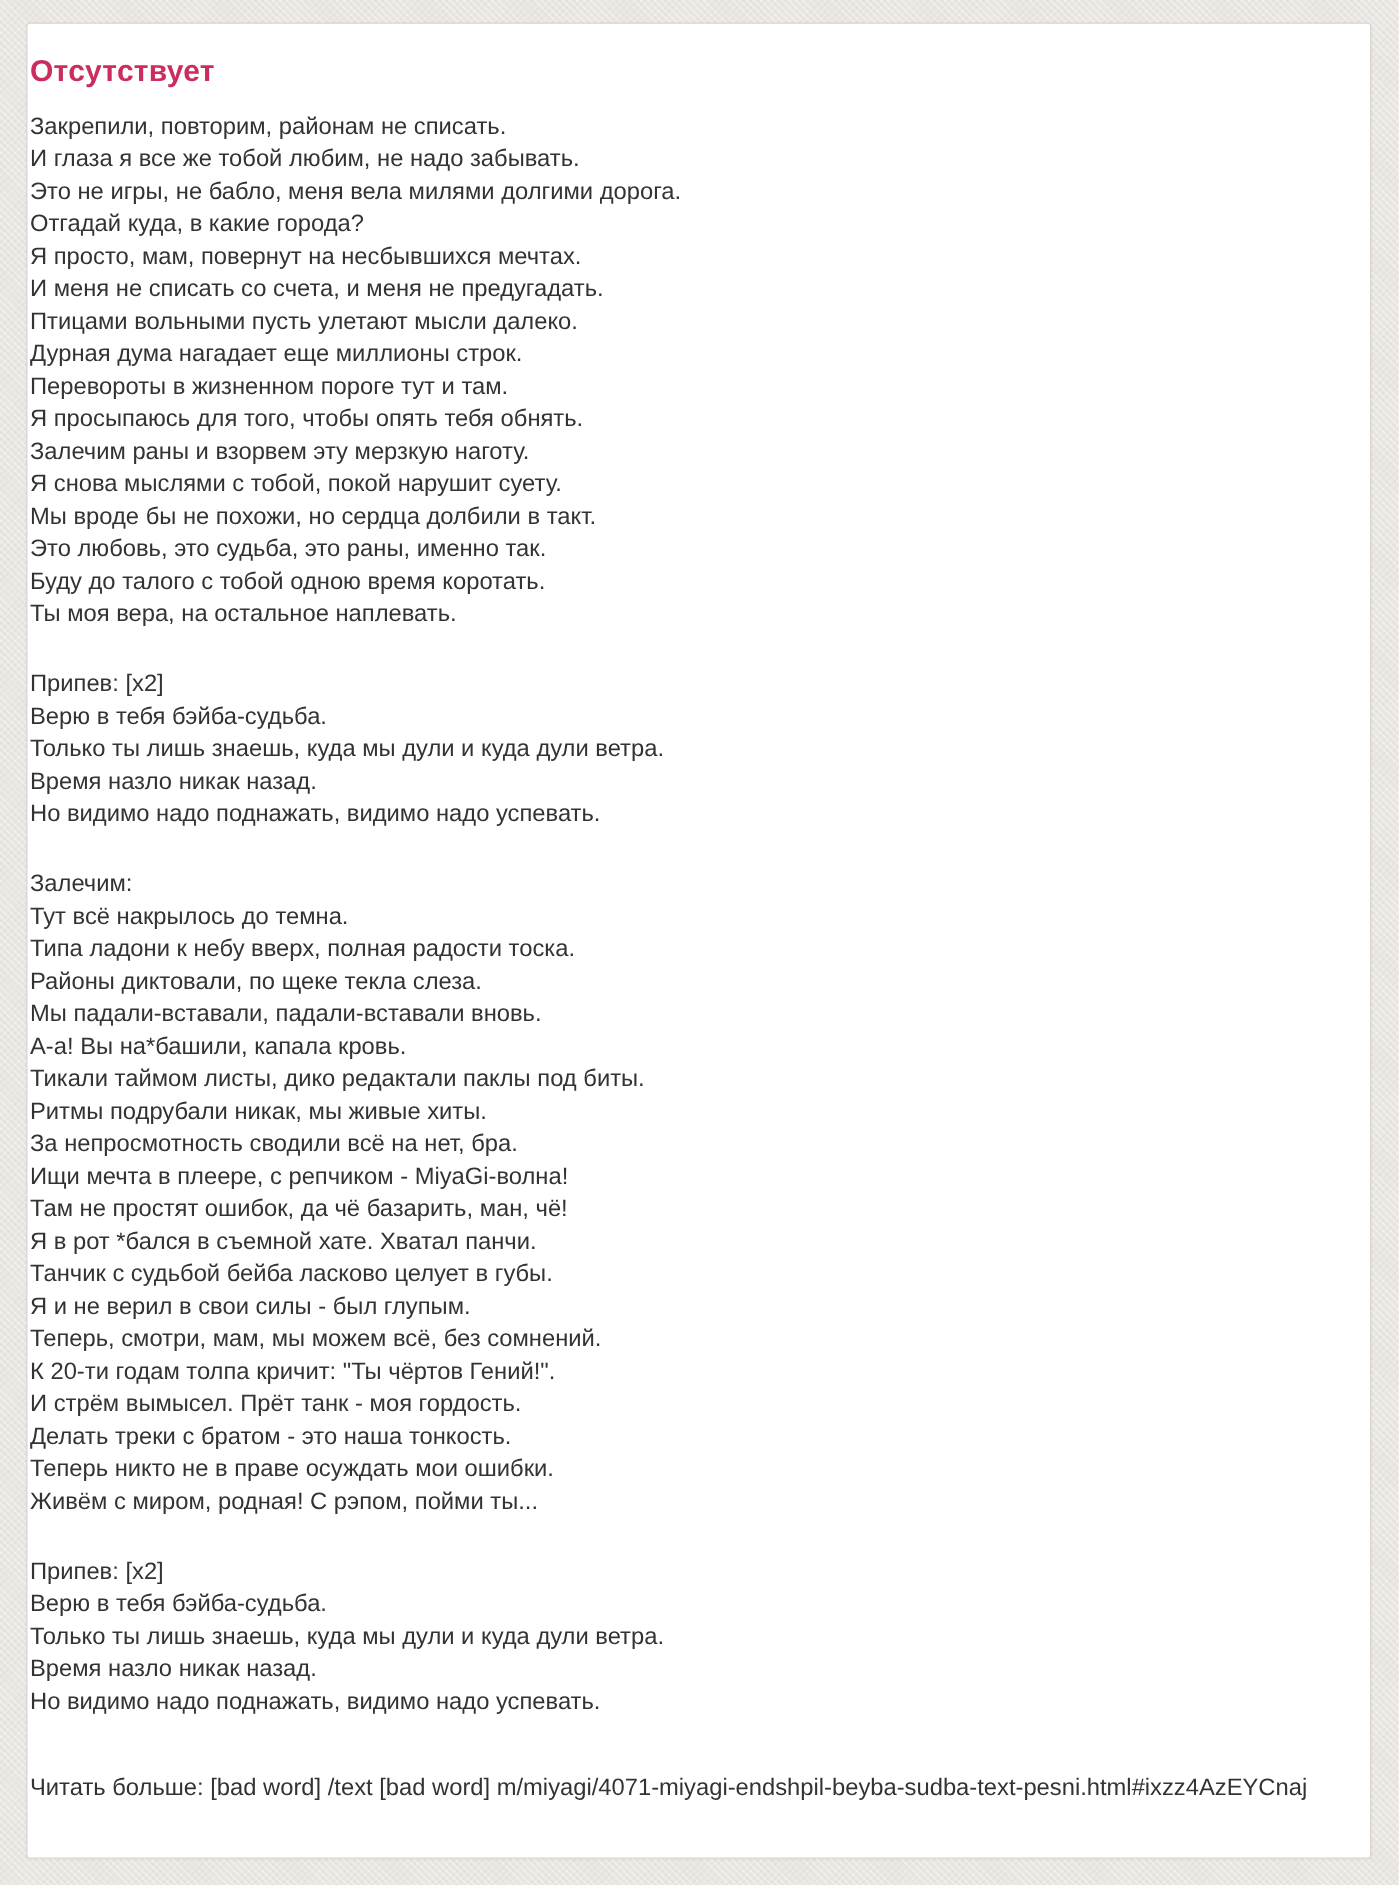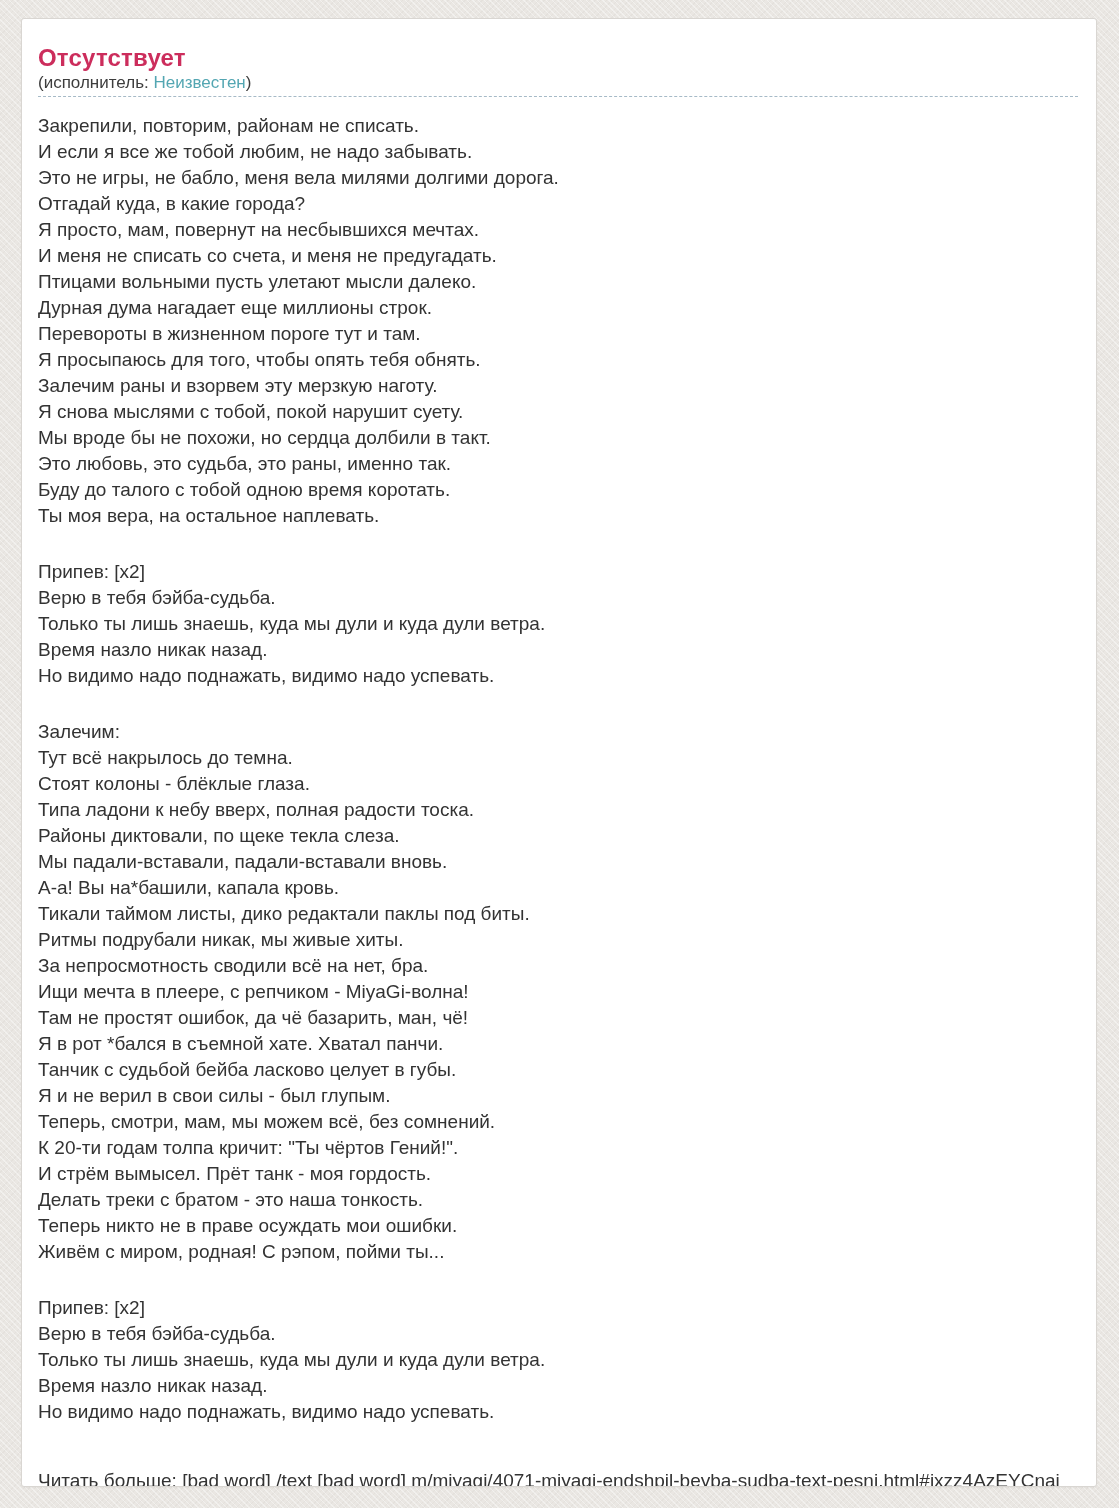--- a/index.html
+++ b/index.html
@@ -23,21 +23,21 @@
     font-family: "Liberation Sans", "DejaVu Sans", sans-serif;
     color: var(--text);
     overflow:hidden;
   }
   .card{
     margin: 18px 22px 0 21px;
     height: 1469px;
     background: var(--card_bg);
     border: 1px solid var(--card_border);
     border-radius: 3px;
-    padding: 24px 18px 0 16px;
+    padding: 24px 18px 0 2px;
     overflow: hidden;
     box-shadow: 0 1px 2px rgba(0,0,0,0.04);
   }
   h1.song-title{
     margin: 0;
     font-size: 24px;
     line-height: 30px;
     font-weight: bold;
     color: var(--title);
     letter-spacing: 0.2px;
@@ -70,26 +70,25 @@
     white-space: nowrap;
   }
 </style>
 </head>
 <body>
 
 <div class="card">
 
   <h1 class="song-title">Отсутствует</h1>
 
-  <p class="artist-line"><span>(исполнитель: </span><a class="artist-link">Неизвестен</a><span>)</span></p>
 
   <div class="lyrics">
       <div class="stanza">
         <div class="lyric-line">Закрепили, повторим, районам не списать.</div>
-        <div class="lyric-line">И если я все же тобой любим, не надо забывать.</div>
+        <div class="lyric-line">И глаза я все же тобой любим, не надо забывать.</div>
         <div class="lyric-line">Это не игры, не бабло, меня вела милями долгими дорога.</div>
         <div class="lyric-line">Отгадай куда, в какие города?</div>
         <div class="lyric-line">Я просто, мам, повернут на несбывшихся мечтах.</div>
         <div class="lyric-line">И меня не списать со счета, и меня не предугадать.</div>
         <div class="lyric-line">Птицами вольными пусть улетают мысли далеко.</div>
         <div class="lyric-line">Дурная дума нагадает еще миллионы строк.</div>
         <div class="lyric-line">Перевороты в жизненном пороге тут и там.</div>
         <div class="lyric-line">Я просыпаюсь для того, чтобы опять тебя обнять.</div>
         <div class="lyric-line">Залечим раны и взорвем эту мерзкую наготу.</div>
         <div class="lyric-line">Я снова мыслями с тобой, покой нарушит суету.</div>
@@ -101,21 +100,20 @@
       <div class="stanza">
         <div class="lyric-line">Припев: [x2]</div>
         <div class="lyric-line">Верю в тебя бэйба-судьба.</div>
         <div class="lyric-line">Только ты лишь знаешь, куда мы дули и куда дули ветра.</div>
         <div class="lyric-line">Время назло никак назад.</div>
         <div class="lyric-line">Но видимо надо поднажать, видимо надо успевать.</div>
       </div>
       <div class="stanza">
         <div class="lyric-line">Залечим:</div>
         <div class="lyric-line">Тут всё накрылось до темна.</div>
-        <div class="lyric-line">Стоят колоны - блёклые глаза.</div>
         <div class="lyric-line">Типа ладони к небу вверх, полная радости тоска.</div>
         <div class="lyric-line">Районы диктовали, по щеке текла слеза.</div>
         <div class="lyric-line">Мы падали-вставали, падали-вставали вновь.</div>
         <div class="lyric-line">А-а! Вы на*башили, капала кровь.</div>
         <div class="lyric-line">Тикали таймом листы, дико редактали паклы под биты.</div>
         <div class="lyric-line">Ритмы подрубали никак, мы живые хиты.</div>
         <div class="lyric-line">За непросмотность сводили всё на нет, бра.</div>
         <div class="lyric-line">Ищи мечта в плеере, с репчиком - MiyaGi-волна!</div>
         <div class="lyric-line">Там не простят ошибок, да чё базарить, ман, чё!</div>
         <div class="lyric-line">Я в рот *бался в съемной хате. Хватал панчи.</div>

